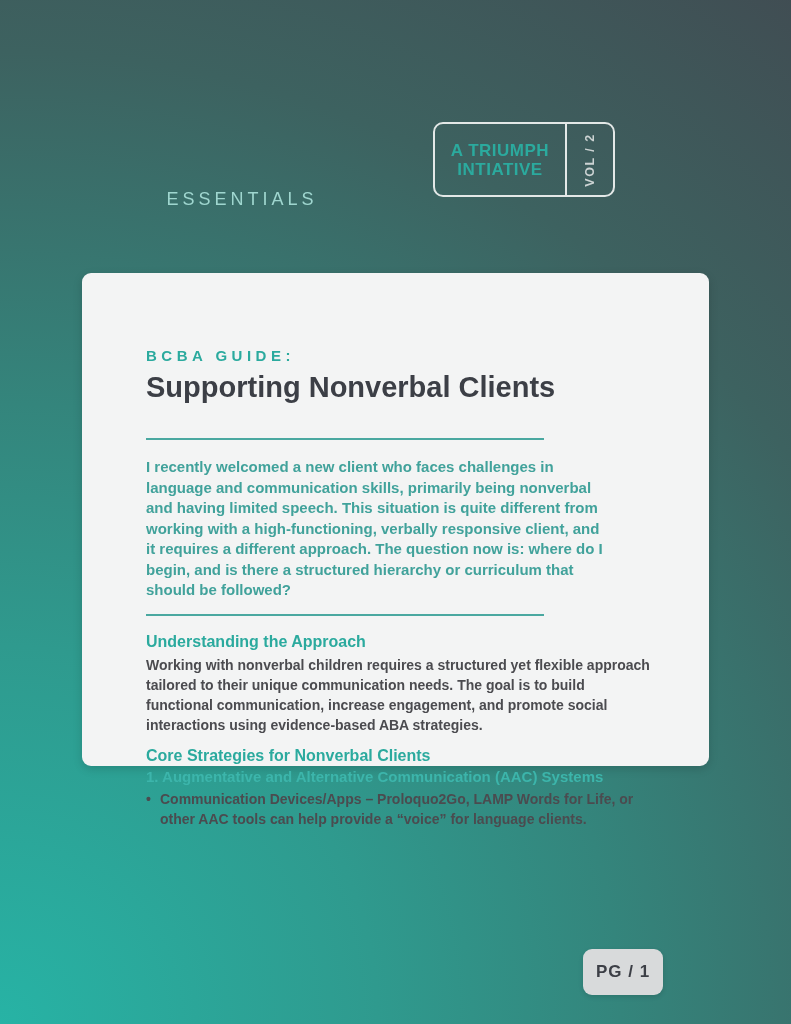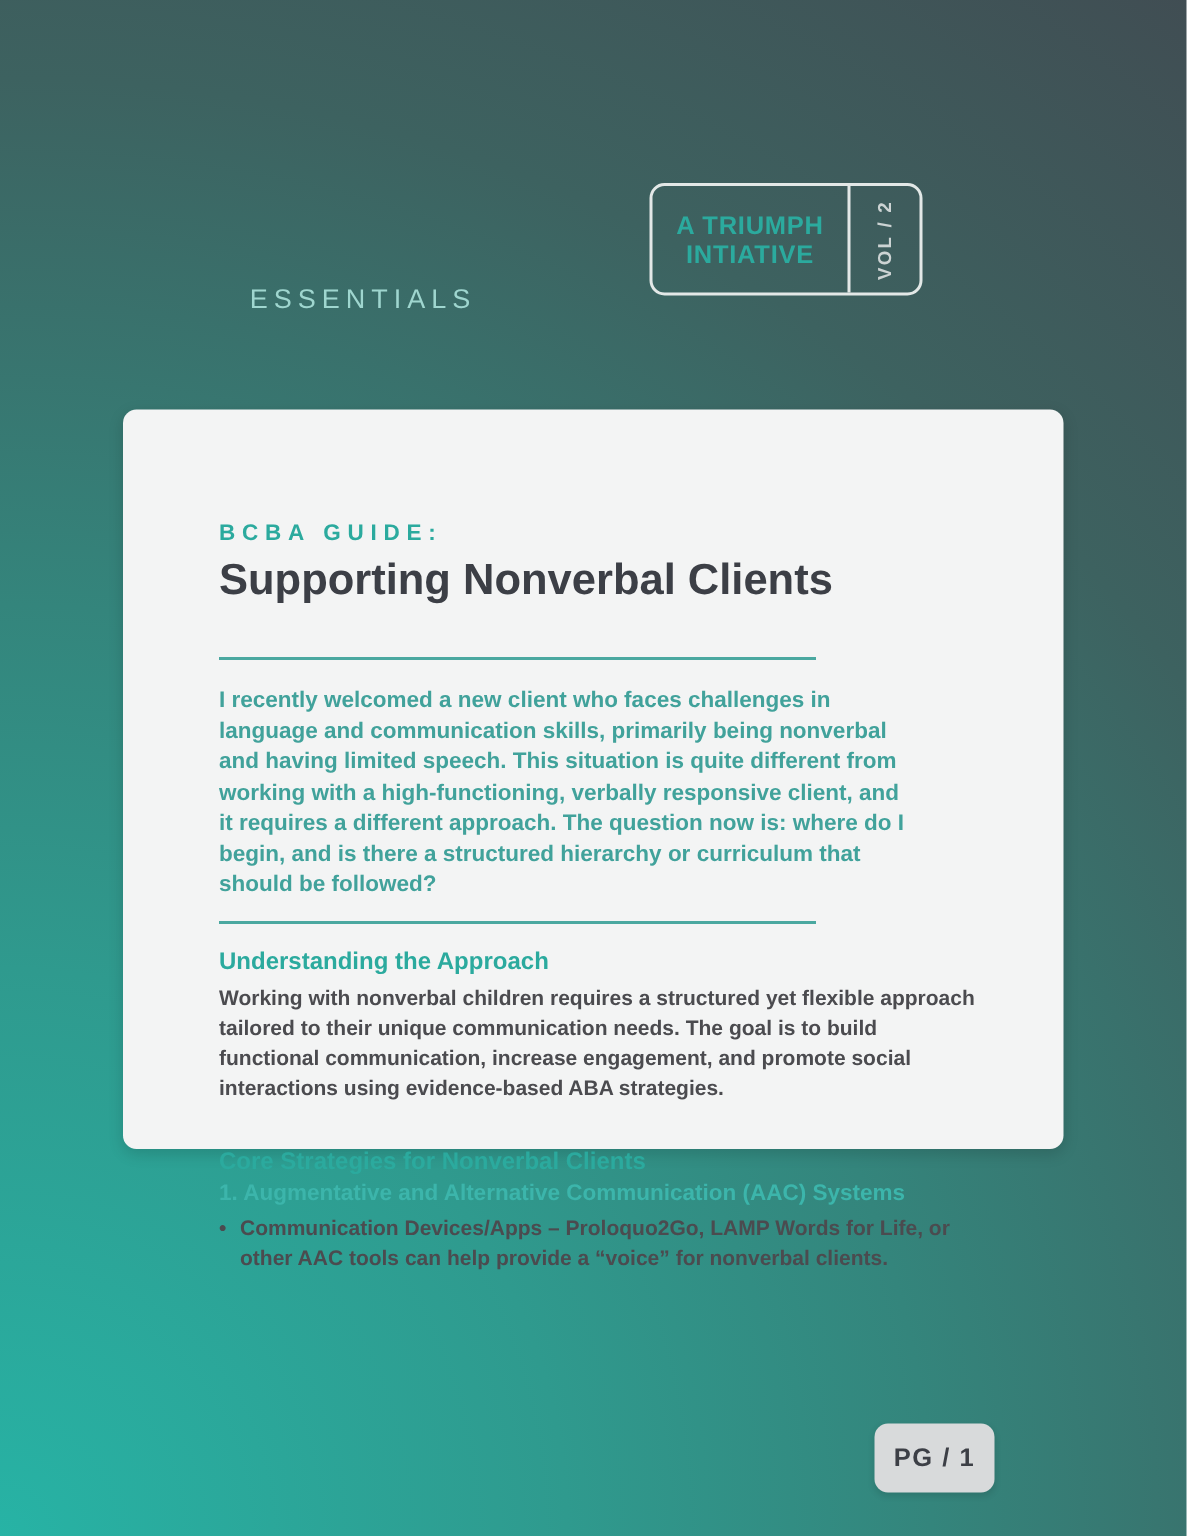--- a/index.html
+++ b/index.html
@@ -68,21 +68,21 @@
     font-size:15px;line-height:20.5px;font-weight:bold;color:var(--quote-text);
   }
   .rule-2{margin-top:13px;}
   .section-heading{
     margin-top:17px;font-size:16px;font-weight:bold;color:var(--accent-teal);
   }
   .section-body{
     margin-top:4px;max-width:505px;
     font-size:14px;line-height:20px;font-weight:bold;color:var(--body-text);
   }
-  .core-heading{margin-top:31px;}
+  .core-heading{margin-top:12px;}
   .sub-heading{
     margin-top:3px;font-size:15px;font-weight:bold;color:var(--accent-teal-light);
   }
   .bullet-list{
     margin-top:4px;max-width:505px;list-style:none;
   }
   .bullet-list li{
     position:relative;padding-left:14px;margin-top:1px;
     font-size:14px;line-height:20px;font-weight:bold;color:var(--body-text);
   }
@@ -123,19 +123,19 @@
     <hr class="rule">
     <p class="quote">I recently welcomed a new client who faces challenges in language and communication skills, primarily being nonverbal and having limited speech. This situation is quite different from working with a high-functioning, verbally responsive client, and it requires a different approach. The question now is: where do I begin, and is there a structured hierarchy or curriculum that should be followed?</p>
     <hr class="rule rule-2">
 
     <h2 class="section-heading">Understanding the Approach</h2>
     <p class="section-body">Working with nonverbal children requires a structured yet flexible approach tailored to their unique communication needs. The goal is to build functional communication, increase engagement, and promote social interactions using evidence-based ABA strategies.</p>
 
     <h2 class="section-heading core-heading">Core Strategies for Nonverbal Clients</h2>
     <h3 class="sub-heading">1. Augmentative and Alternative Communication (AAC) Systems</h3>
     <ul class="bullet-list">
-      <li>Communication Devices/Apps – Proloquo2Go, LAMP Words for Life, or other AAC tools can help provide a “voice” for nonverbal clients.</li>
+      <li>Communication Devices/Apps – Proloquo2Go, LAMP Words for Life, or other AAC tools can help provide a “voice” for language clients.</li>
     </ul>
   </main>
 
   <div class="pg-badge">PG / 1</div>
 
 </div>
 
 </body></html>

